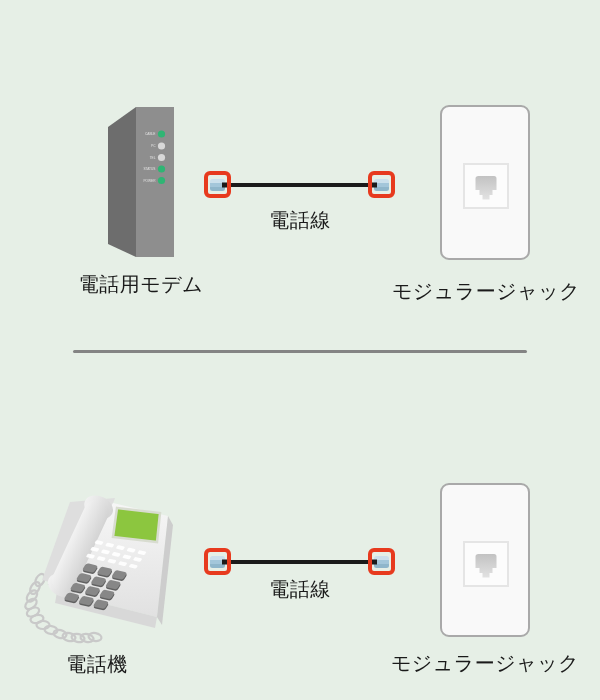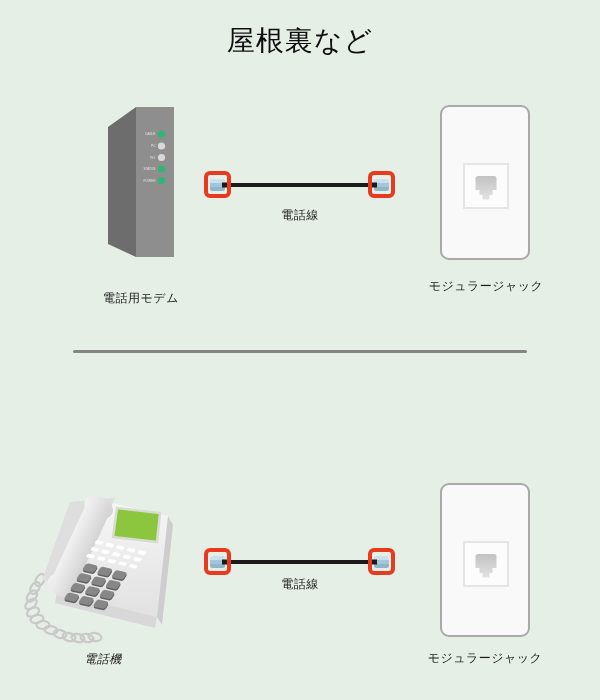--- a/index.html
+++ b/index.html
@@ -1,21 +1,21 @@
 <!DOCTYPE html>
 <html><head>
 <meta charset="utf-8">
 <style>
   html,body{margin:0;padding:0;}
   body{font-family:"Liberation Sans","DejaVu Sans",sans-serif;background:#e6efe6;}
   .canvas{position:relative;width:600px;height:700px;background:#e6efe6;overflow:hidden;}
 
   .title{position:absolute;left:0;width:600px;margin:0;text-align:center;
          font-size:28px;font-weight:500;color:#0e0e0e;letter-spacing:1px;}
-  .seclabel{position:absolute;font-size:12px;color:#1a1a1a;text-align:center;letter-spacing:0.5px;}
+  .seclabel{position:absolute;font-size:20px;color:#1a1a1a;text-align:center;letter-spacing:0.5px;}
 
   .divider{position:absolute;left:73px;top:350px;width:454px;height:3px;background:#848484;border-radius:2px;}
 
   .illus{position:absolute;}
 
   
   .connector{position:absolute;width:27px;height:27px;box-sizing:border-box;
              border:4px solid #e73a1e;border-radius:6px;}
   .plug{position:absolute;top:50%;transform:translateY(-50%);width:15px;height:12px;border-radius:2.5px;
         background:linear-gradient(180deg,#cbe0ec 0%,#cbe0ec 30%,#a3c6da 30%,#a3c6da 68%,#8fb6cb 68%,#8fb6cb 100%);}
@@ -32,39 +32,38 @@
          border:2px solid #a9a9a9;border-radius:9px;}
   .socket{position:absolute;left:21px;top:56px;width:46px;height:46px;box-sizing:border-box;
           border:2px solid #e5e5e5;background:#fcfcfc;}
   .socket svg{position:absolute;left:-2px;top:-2px;}
 </style>
 </head>
 <body>
 
 <div class="canvas">
 
-  <h1 class="title" style="top:22px;">屋根裏など</h1>
 
   <svg class="illus" style="left:106px;top:106px;" width="70" height="155" viewBox="0 0 70 155">
     <polygon points="2,21 30,1 30,151 2,138" fill="#6d6d6d"></polygon>
     <rect x="30" y="1" width="38" height="150" fill="#8e8e8e"></rect>
     <g font-size="3.2" fill="#e3e3e3" text-anchor="end">
       <text x="49.5" y="29.2">CABLE</text>
       <circle cx="55.5" cy="28" r="3.6" fill="#2fb574"></circle>
       <text x="49.5" y="41.2">PC</text>
       <circle cx="55.5" cy="40" r="3.6" fill="#d8d8d8"></circle>
       <text x="49.5" y="52.7">TEL</text>
       <circle cx="55.5" cy="51.5" r="3.6" fill="#d8d8d8"></circle>
       <text x="49.5" y="64.2">STATUS</text>
       <circle cx="55.5" cy="63" r="3.6" fill="#2fb574"></circle>
       <text x="49.5" y="75.7">POWER</text>
       <circle cx="55.5" cy="74.5" r="3.6" fill="#2fb574"></circle>
     </g>
   </svg>
-  <div class="seclabel" style="left:41px;top:290px;width:200px;">電話用モデム</div>
+  <div class="seclabel" style="left:41px;top:271px;width:200px;">電話用モデム</div>
 
   <div class="cable" style="left:229px;top:183px;width:142px;"></div>
   <div class="connector cable-right" style="left:204px;top:171px;">
     <span class="plug"></span>
     <span class="nub"></span>
   </div>
   <div class="connector cable-left" style="left:368px;top:171px;">
     <span class="plug"></span>
     <span class="nub"></span>
   </div>
@@ -174,21 +173,21 @@
           <rect x="40" y="79.5" width="12" height="8.5" rx="2.5"></rect>
         <rect x="10" y="91" width="12" height="8.5" rx="2.5"></rect>
           <rect x="25" y="91" width="12" height="8.5" rx="2.5"></rect>
           <rect x="40" y="91" width="12" height="8.5" rx="2.5"></rect>
         <rect x="10" y="102.5" width="12" height="8.5" rx="2.5"></rect>
           <rect x="25" y="102.5" width="12" height="8.5" rx="2.5"></rect>
           <rect x="40" y="102.5" width="12" height="8.5" rx="2.5"></rect>
       </g>
     </g>
   </svg>
-  <div class="seclabel" style="left:6px;top:651px;width:194px;font-style:italic;">電話機</div>
+  <div class="seclabel" style="left:0px;top:651px;width:194px;">電話機</div>
 
   <div class="cable" style="left:229px;top:560px;width:142px;"></div>
   <div class="connector cable-right" style="left:204px;top:548px;">
     <span class="plug"></span>
     <span class="nub"></span>
   </div>
   <div class="connector cable-left" style="left:368px;top:548px;">
     <span class="plug"></span>
     <span class="nub"></span>
   </div>

